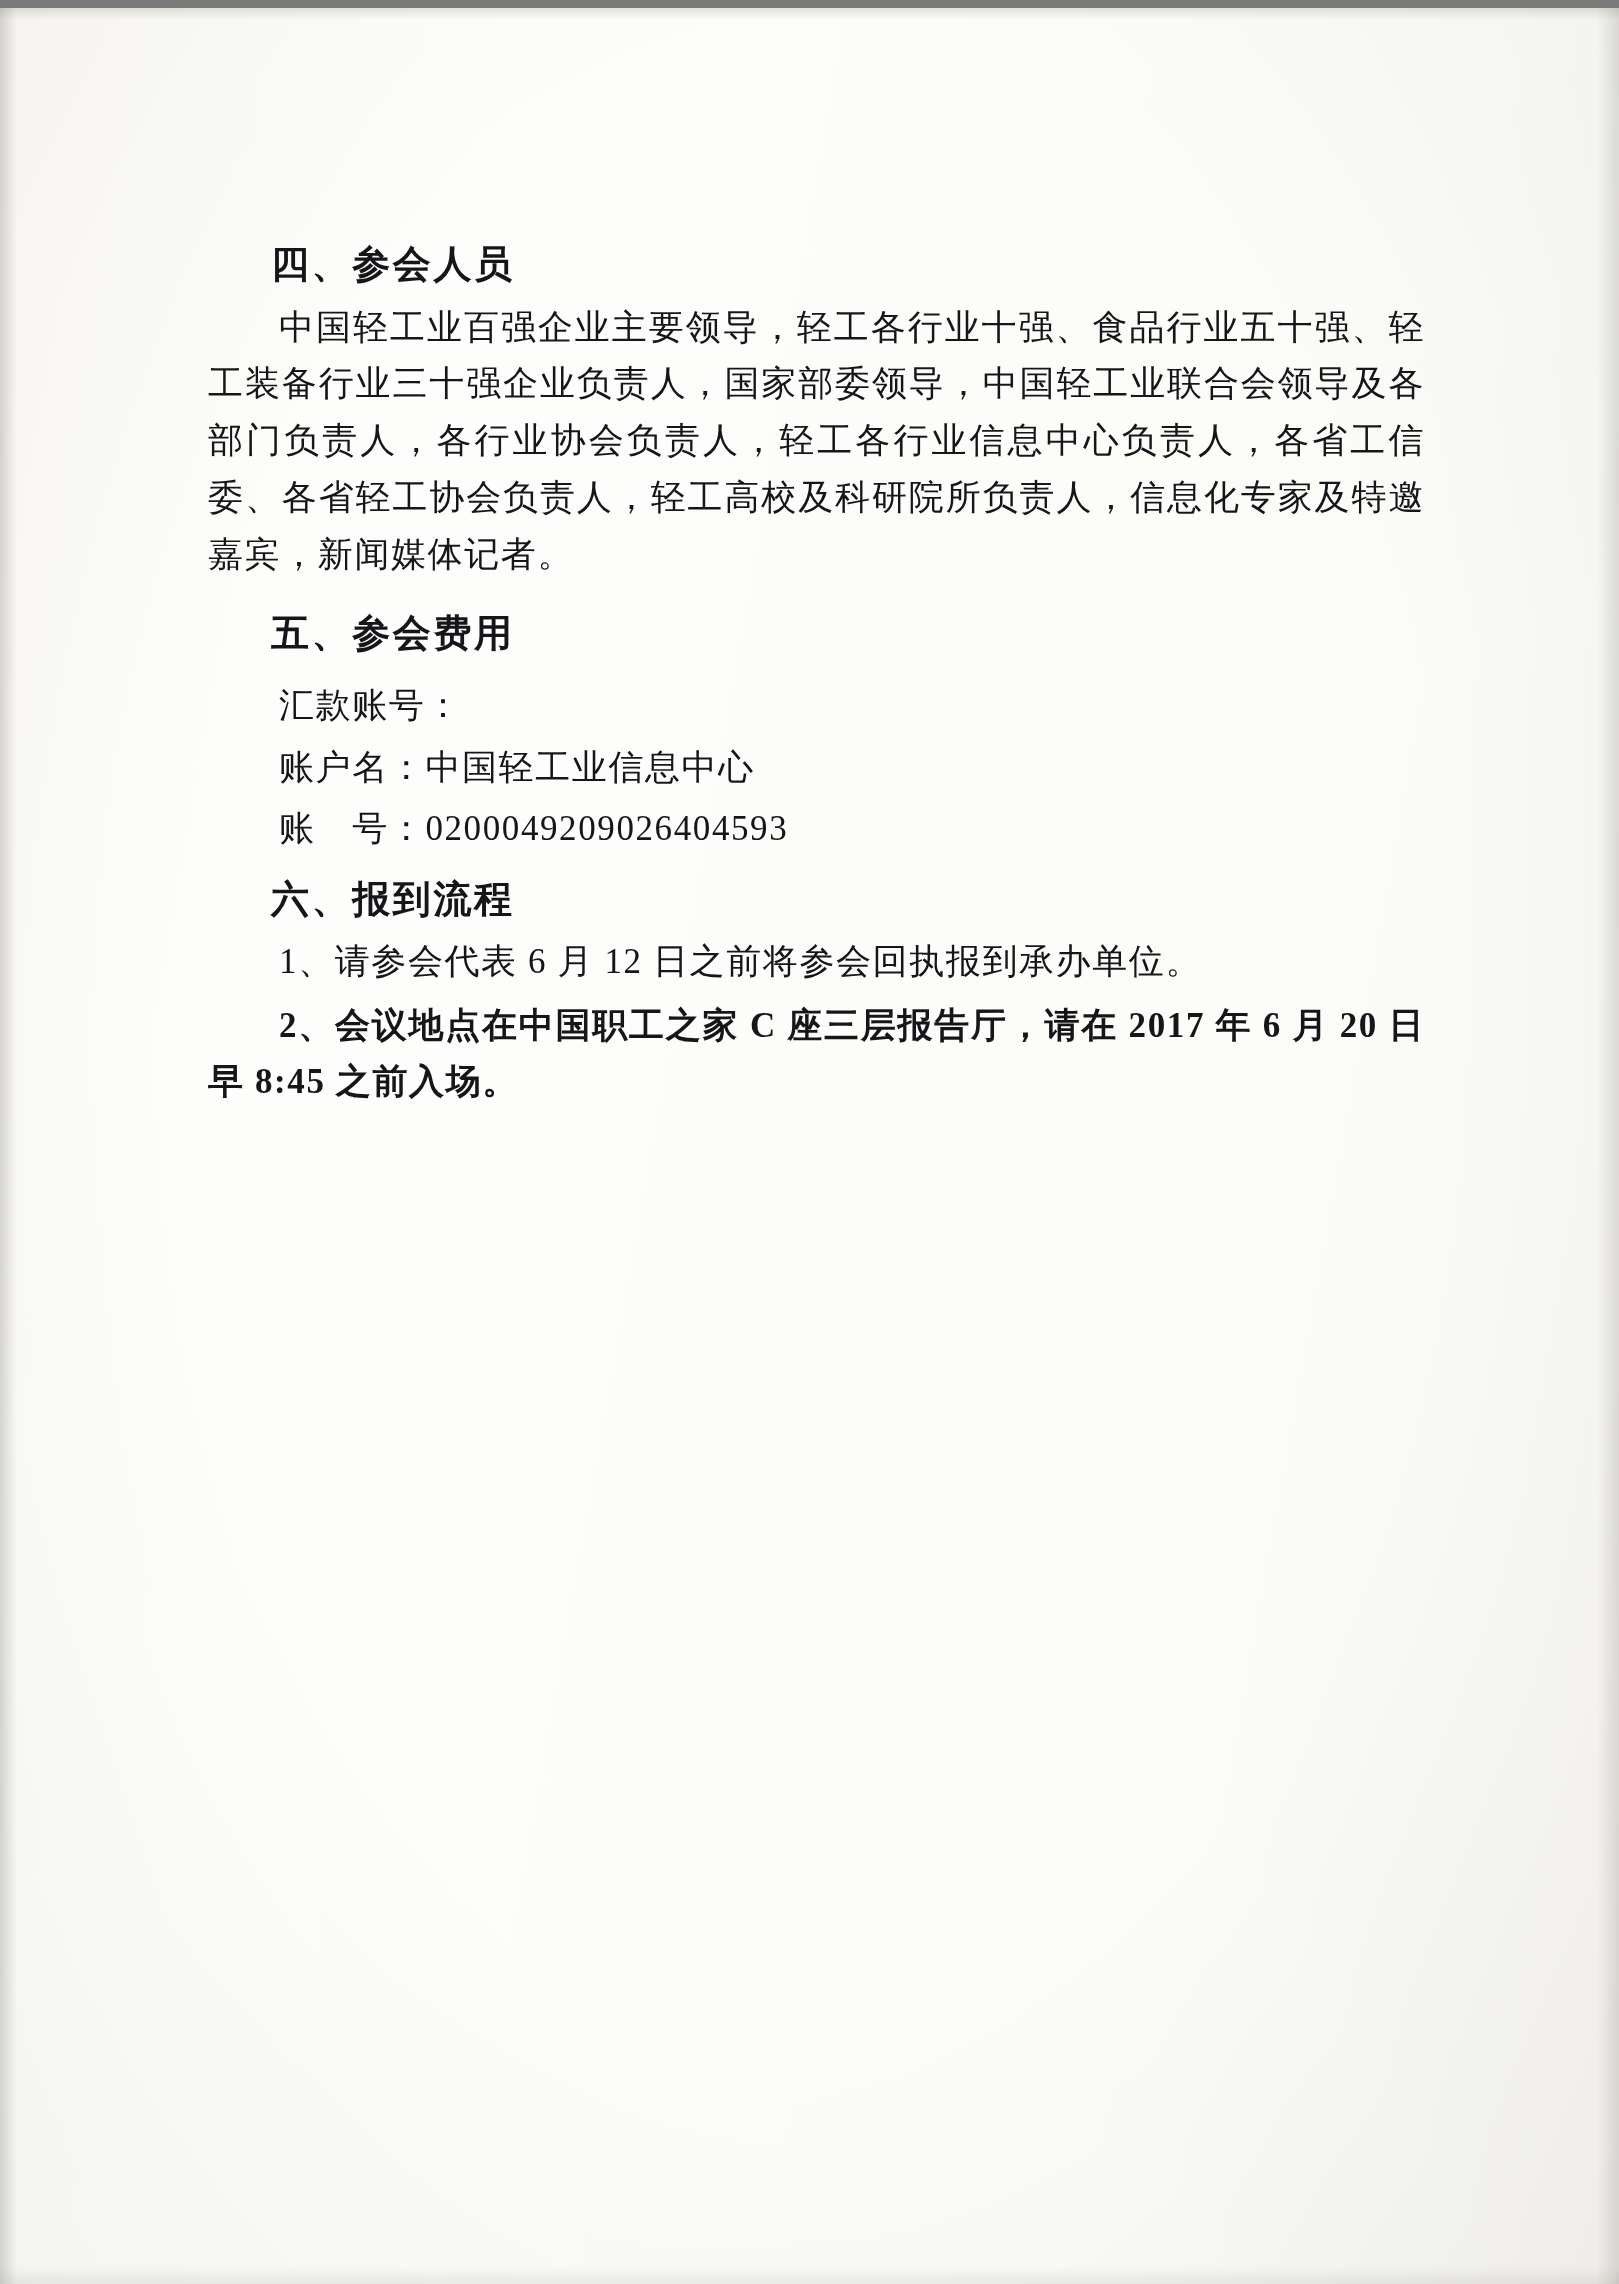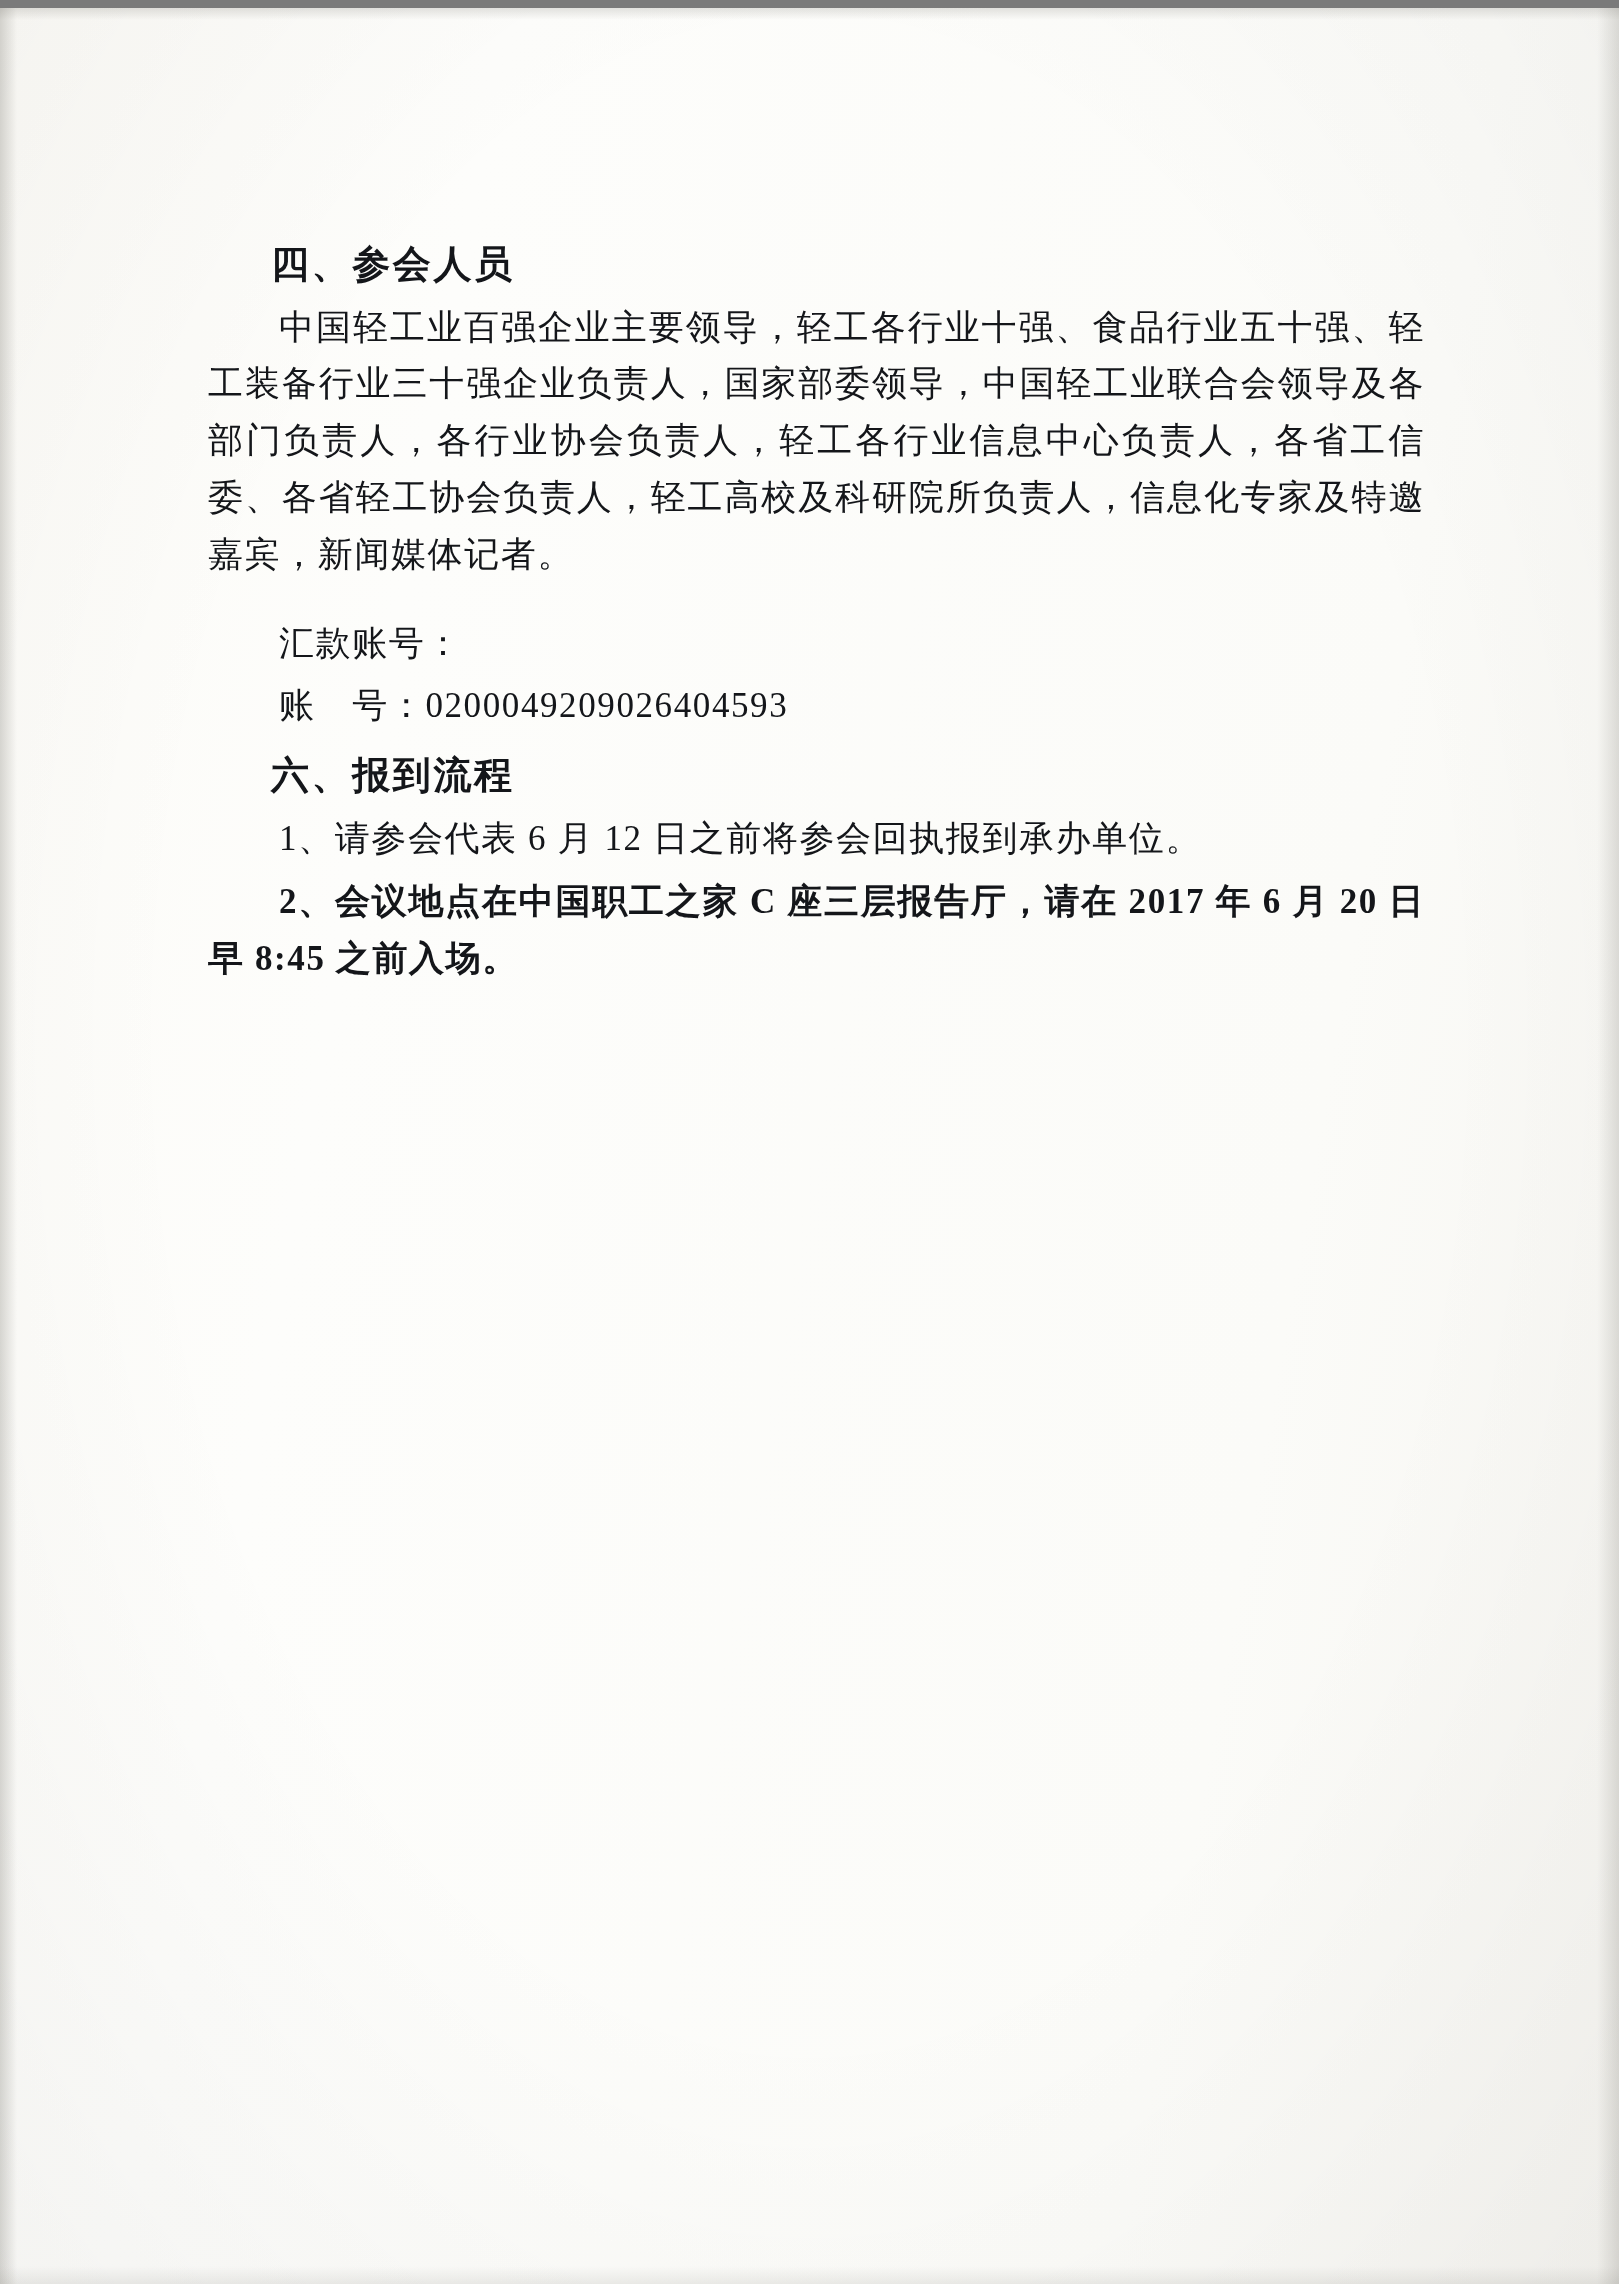--- a/index.html
+++ b/index.html
@@ -103,24 +103,26 @@
   <div class="edge-right"></div>
   <div class="edge-bottom"></div>
 
   <div class="content">
 
     <h2 class="heading">四、参会人员</h2>
     <p class="para">中国轻工业百强企业主要领导，轻工各行业十强、食品行业五十强、轻工装备行业三十强企业负责人，国家部委领导，中国轻工业联合会领导及各部门负责人，各行业协会负责人，轻工各行业信息中心负责人，各省工信委、各省轻工协会负责人，轻工高校及科研院所负责人，信息化专家及特邀嘉宾，新闻媒体记者。</p>
 
     <div class="gap-md"></div>
 
+    <h2 class="heading">五、参会费用</h2>
 
     <div class="gap-sm"></div>
 
     <div class="block-line">汇款账号：</div>
+    <div class="block-line">账户名：中国轻工业信息中心</div>
     <div class="block-line">账　号：0200049209026404593</div>
 
     <div class="gap-sm"></div>
 
     <h2 class="heading">六、报到流程</h2>
     <p class="para">1、请参会代表 6 月 12 日之前将参会回执报到承办单位。</p>
     <p class="para bold">2、会议地点在中国职工之家 C 座三层报告厅，请在 2017 年 6 月 20 日早 8:45 之前入场。</p>
 
   </div>
 </div>

